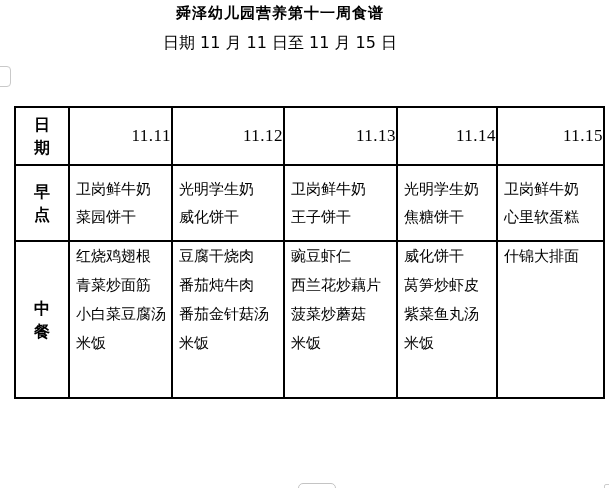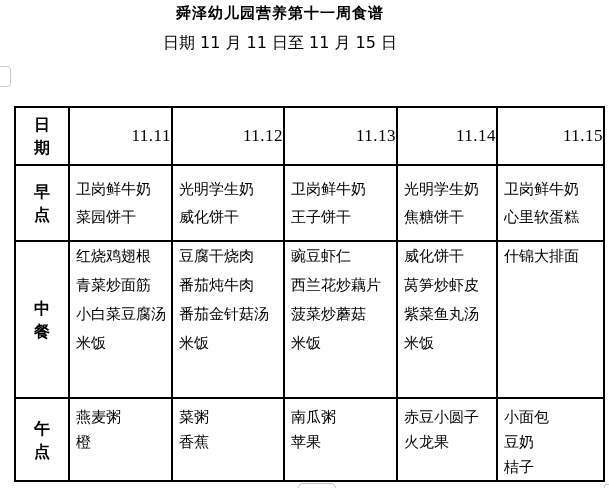--- a/index.html
+++ b/index.html
@@ -144,41 +144,17 @@
         <td class="food">
           <div>威化饼干</div>
           <div>莴笋炒虾皮</div>
           <div>紫菜鱼丸汤</div>
           <div>米饭</div>
         </td>
         <td class="food">
           <div>什锦大排面</div>
         </td>
       </tr>
-      <tr class="snack">
-        <th class="meal"><span class="stack">午点</span></th>
-        <td class="food">
-          <div>燕麦粥</div>
-          <div>橙</div>
-        </td>
-        <td class="food">
-          <div>菜粥</div>
-          <div>香蕉</div>
-        </td>
-        <td class="food">
-          <div>南瓜粥</div>
-          <div>苹果</div>
-        </td>
-        <td class="food">
-          <div>赤豆小圆子</div>
-          <div>火龙果</div>
-        </td>
-        <td class="food">
-          <div>小面包</div>
-          <div>豆奶</div>
-          <div>桔子</div>
-        </td>
-      </tr>
     </tbody>
 </table>
 
 <div class="bottom-widget"></div>
 <div class="corner-mark"></div>
 
 </body></html>

